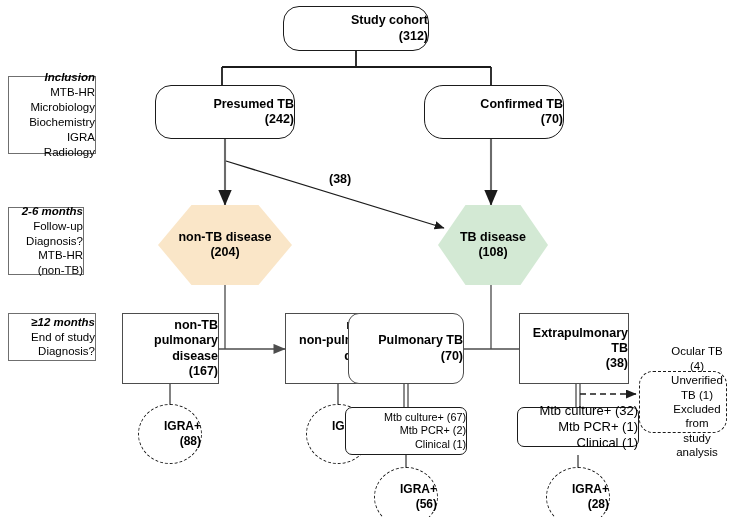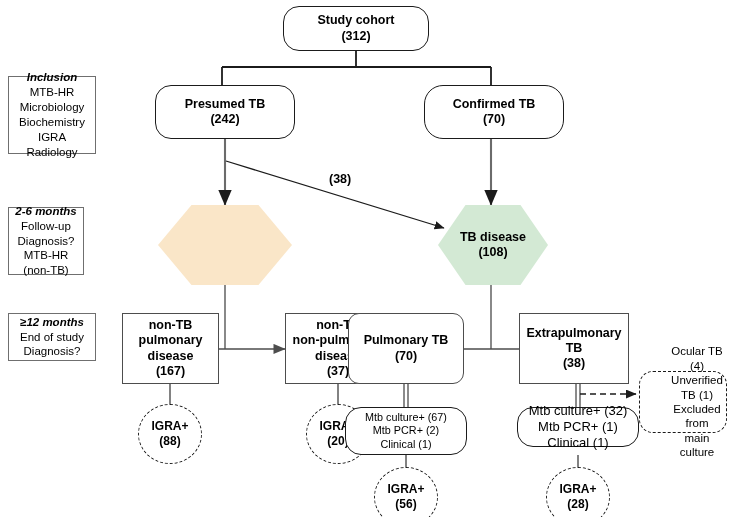--- a/index.html
+++ b/index.html
@@ -17,37 +17,37 @@
     height: 517px;
     background: #ffffff;
     overflow: hidden;
   }
   
   .node {
     position: absolute;
     box-sizing: border-box;
     display: flex;
     flex-direction: column;
-    align-items: center;
+    align-items: flex-end;
     justify-content: center;
     text-align: center;
     line-height: 1.22;
     z-index: 3;
   }
   .node .ttl { font-weight: bold; }
   .node .sub { font-weight: bold; }
 
   
   .stadium {
     border: 1.6px solid #1b1b1b;
     border-radius: 16px;
     background: #ffffff;
     font-size: 12.5px;
   }
-  .stadium.small { border-radius: 16px; }
+  .stadium.small { border-radius: 7px; }
 
   
   .rect {
     border: 1.6px solid #4d4d4d;
     background: #ffffff;
     font-size: 12.5px;
   }
   .legendbox {
     border: 1.6px solid #6f6f6f;
     background: #ffffff;
@@ -202,20 +202,24 @@
 
   <div class="node stadium" style="left:424px; top:85px; width:140px; height:54px;border-radius:19px;">
     <div class="ttl">Confirmed TB</div>
     <div class="sub">(70)</div>
   </div>
 
   <div class="edgelabel" style="left:327px; top:172px;">(38)</div>
 
   <div class="hexwrap" style="left:158px; top:205px; width:134px; height:80px;">
     <div class="hexshape" style="background:#fae6c8; border:0;"></div>
+    <div class="hextext">
+      <div>non-TB disease</div>
+      <div>(204)</div>
+    </div>
   </div>
 
   <div class="hexwrap" style="left:438px; top:205px; width:110px; height:80px;">
     <div class="hexshape" style="background:#d3e9d4; border:0;"></div>
     <div class="hextext">
       <div>TB disease</div>
       <div>(108)</div>
     </div>
   </div>
 
@@ -273,16 +277,16 @@
   <div class="node stadium small" style="left:517px; top:407px; width:122px; height:40px; font-size:13px;">
     <div>Mtb culture+ (32)</div>
     <div>Mtb PCR+ (1)</div>
     <div>Clinical (1)</div>
   </div>
 
   <div class="node dbox" style="left:639px; top:371px; width:88px; height:62px;">
     <div>Ocular TB (4)</div>
     <div>Unverified TB (1)</div>
     <div>Excluded from</div>
-    <div>main culture</div>
+    <div>study analysis</div>
   </div>
 
 </div>
 
 </body></html>

